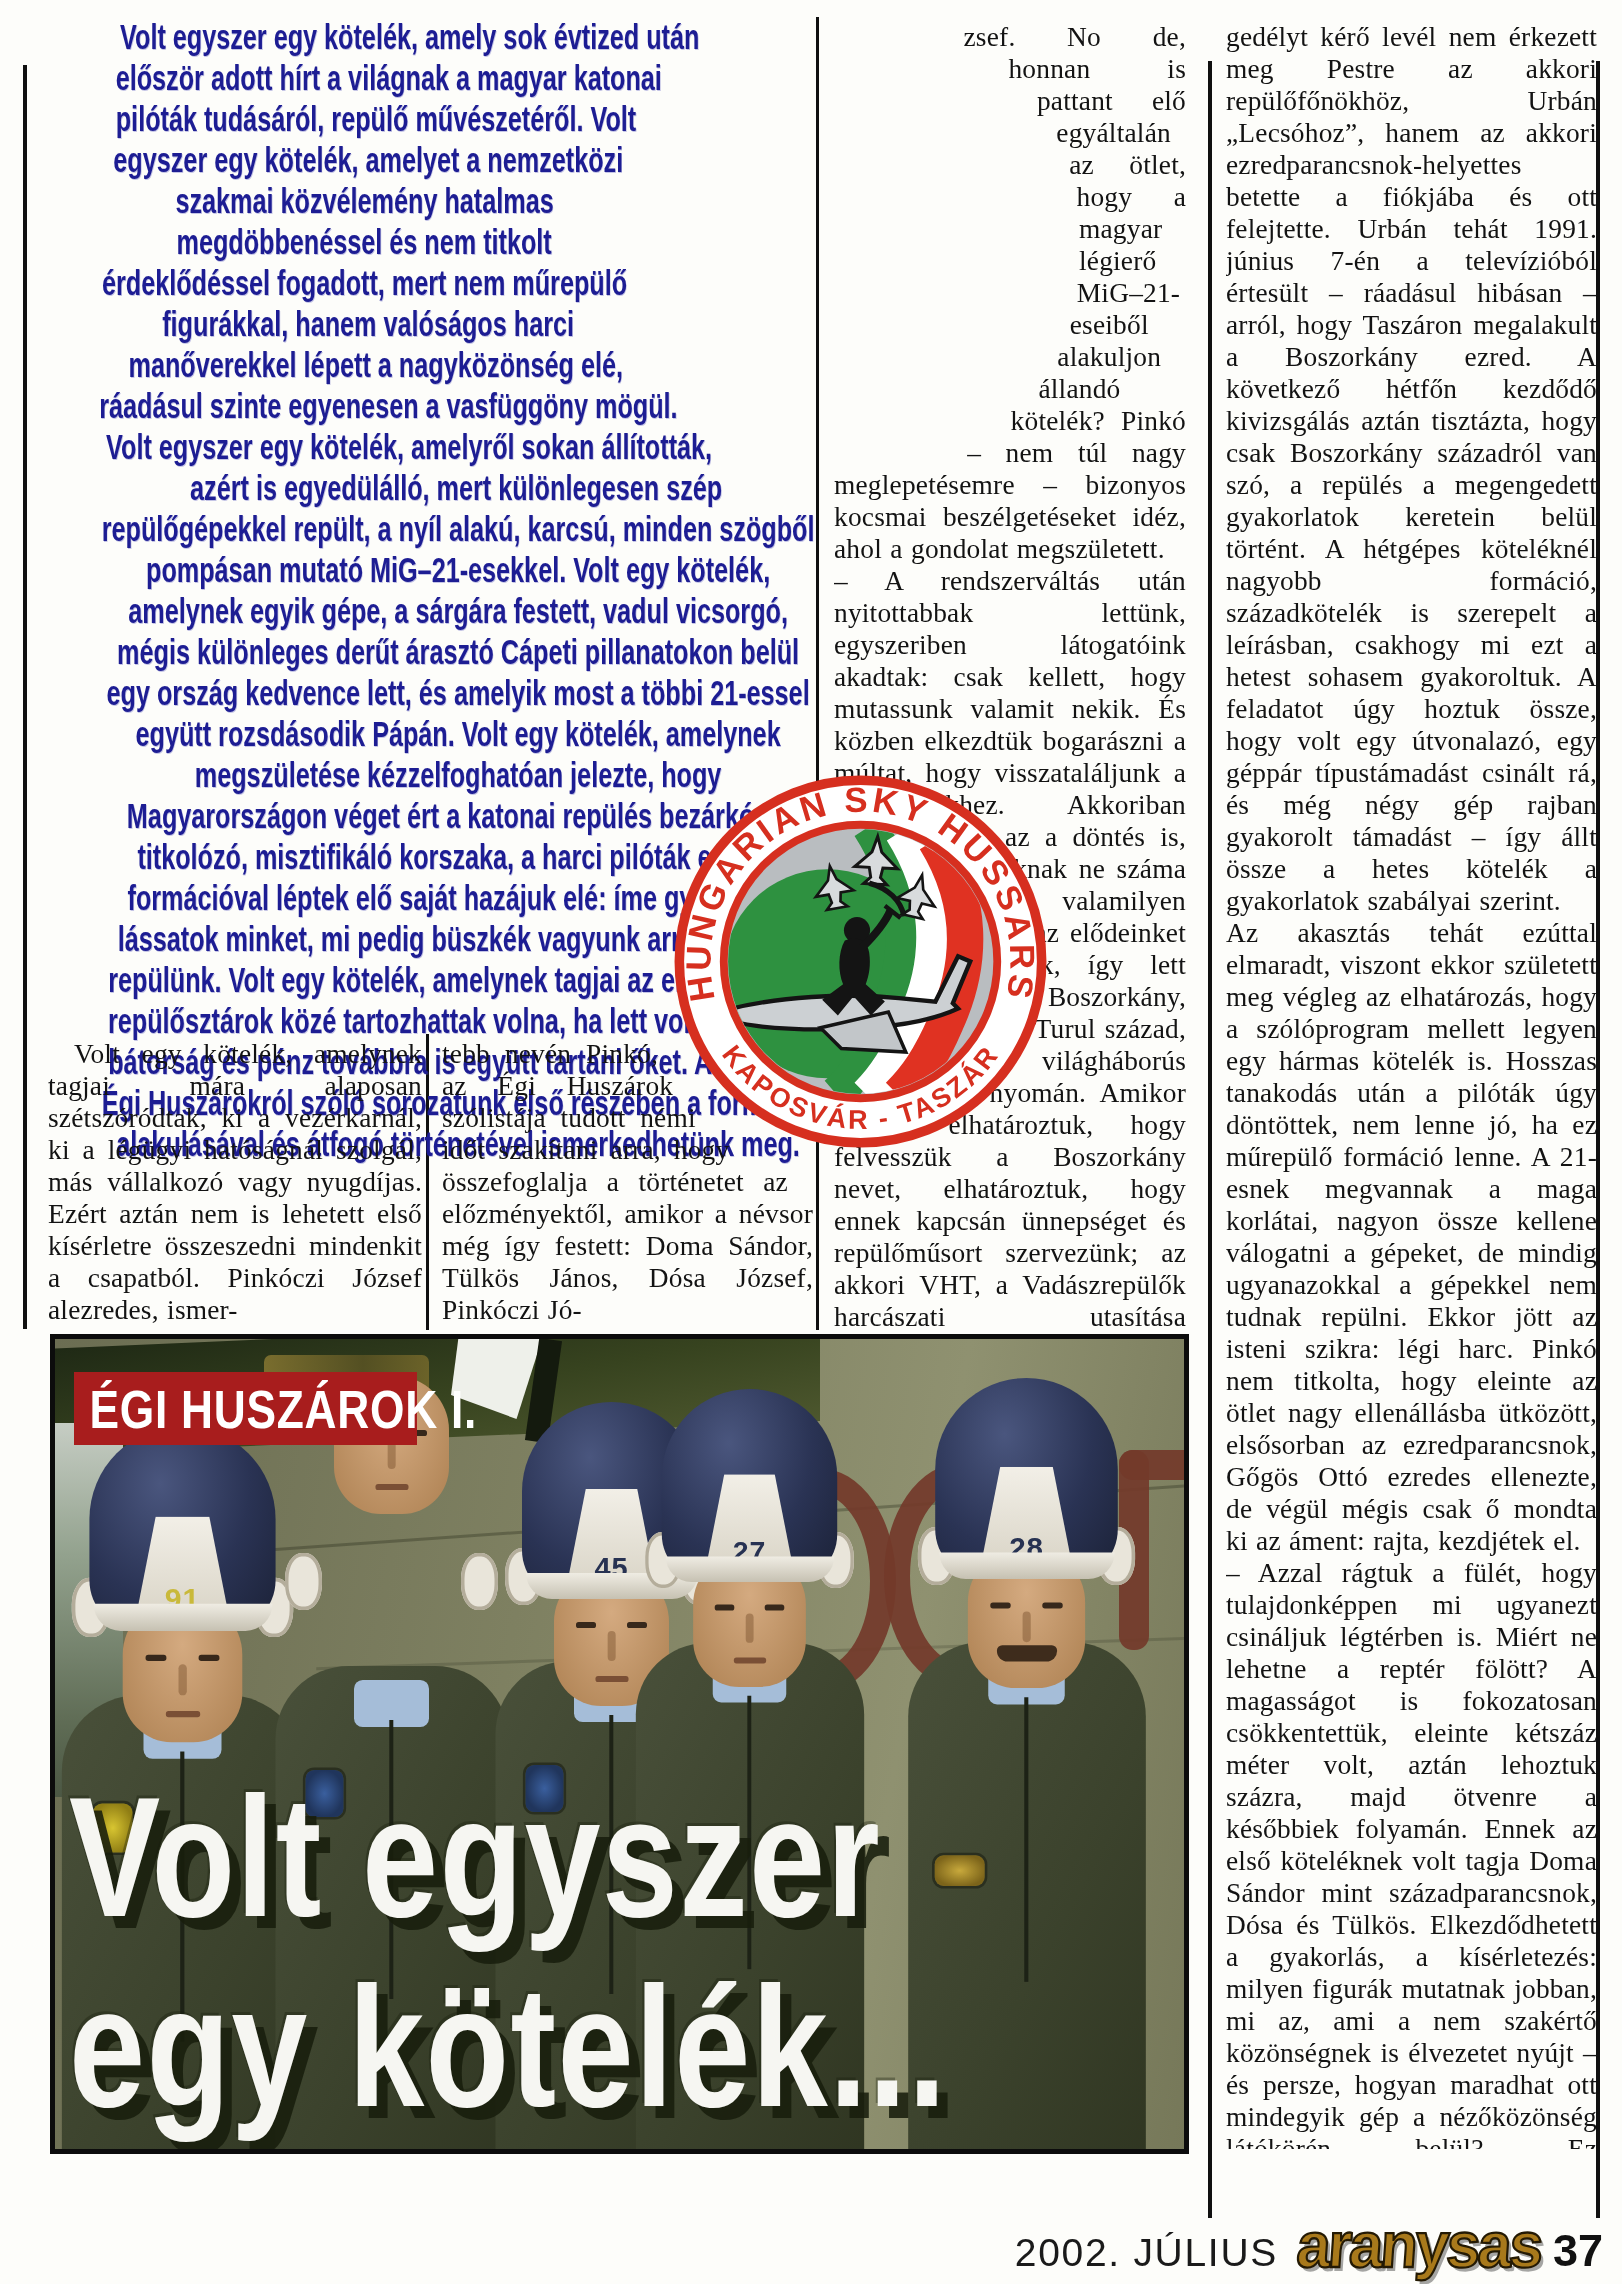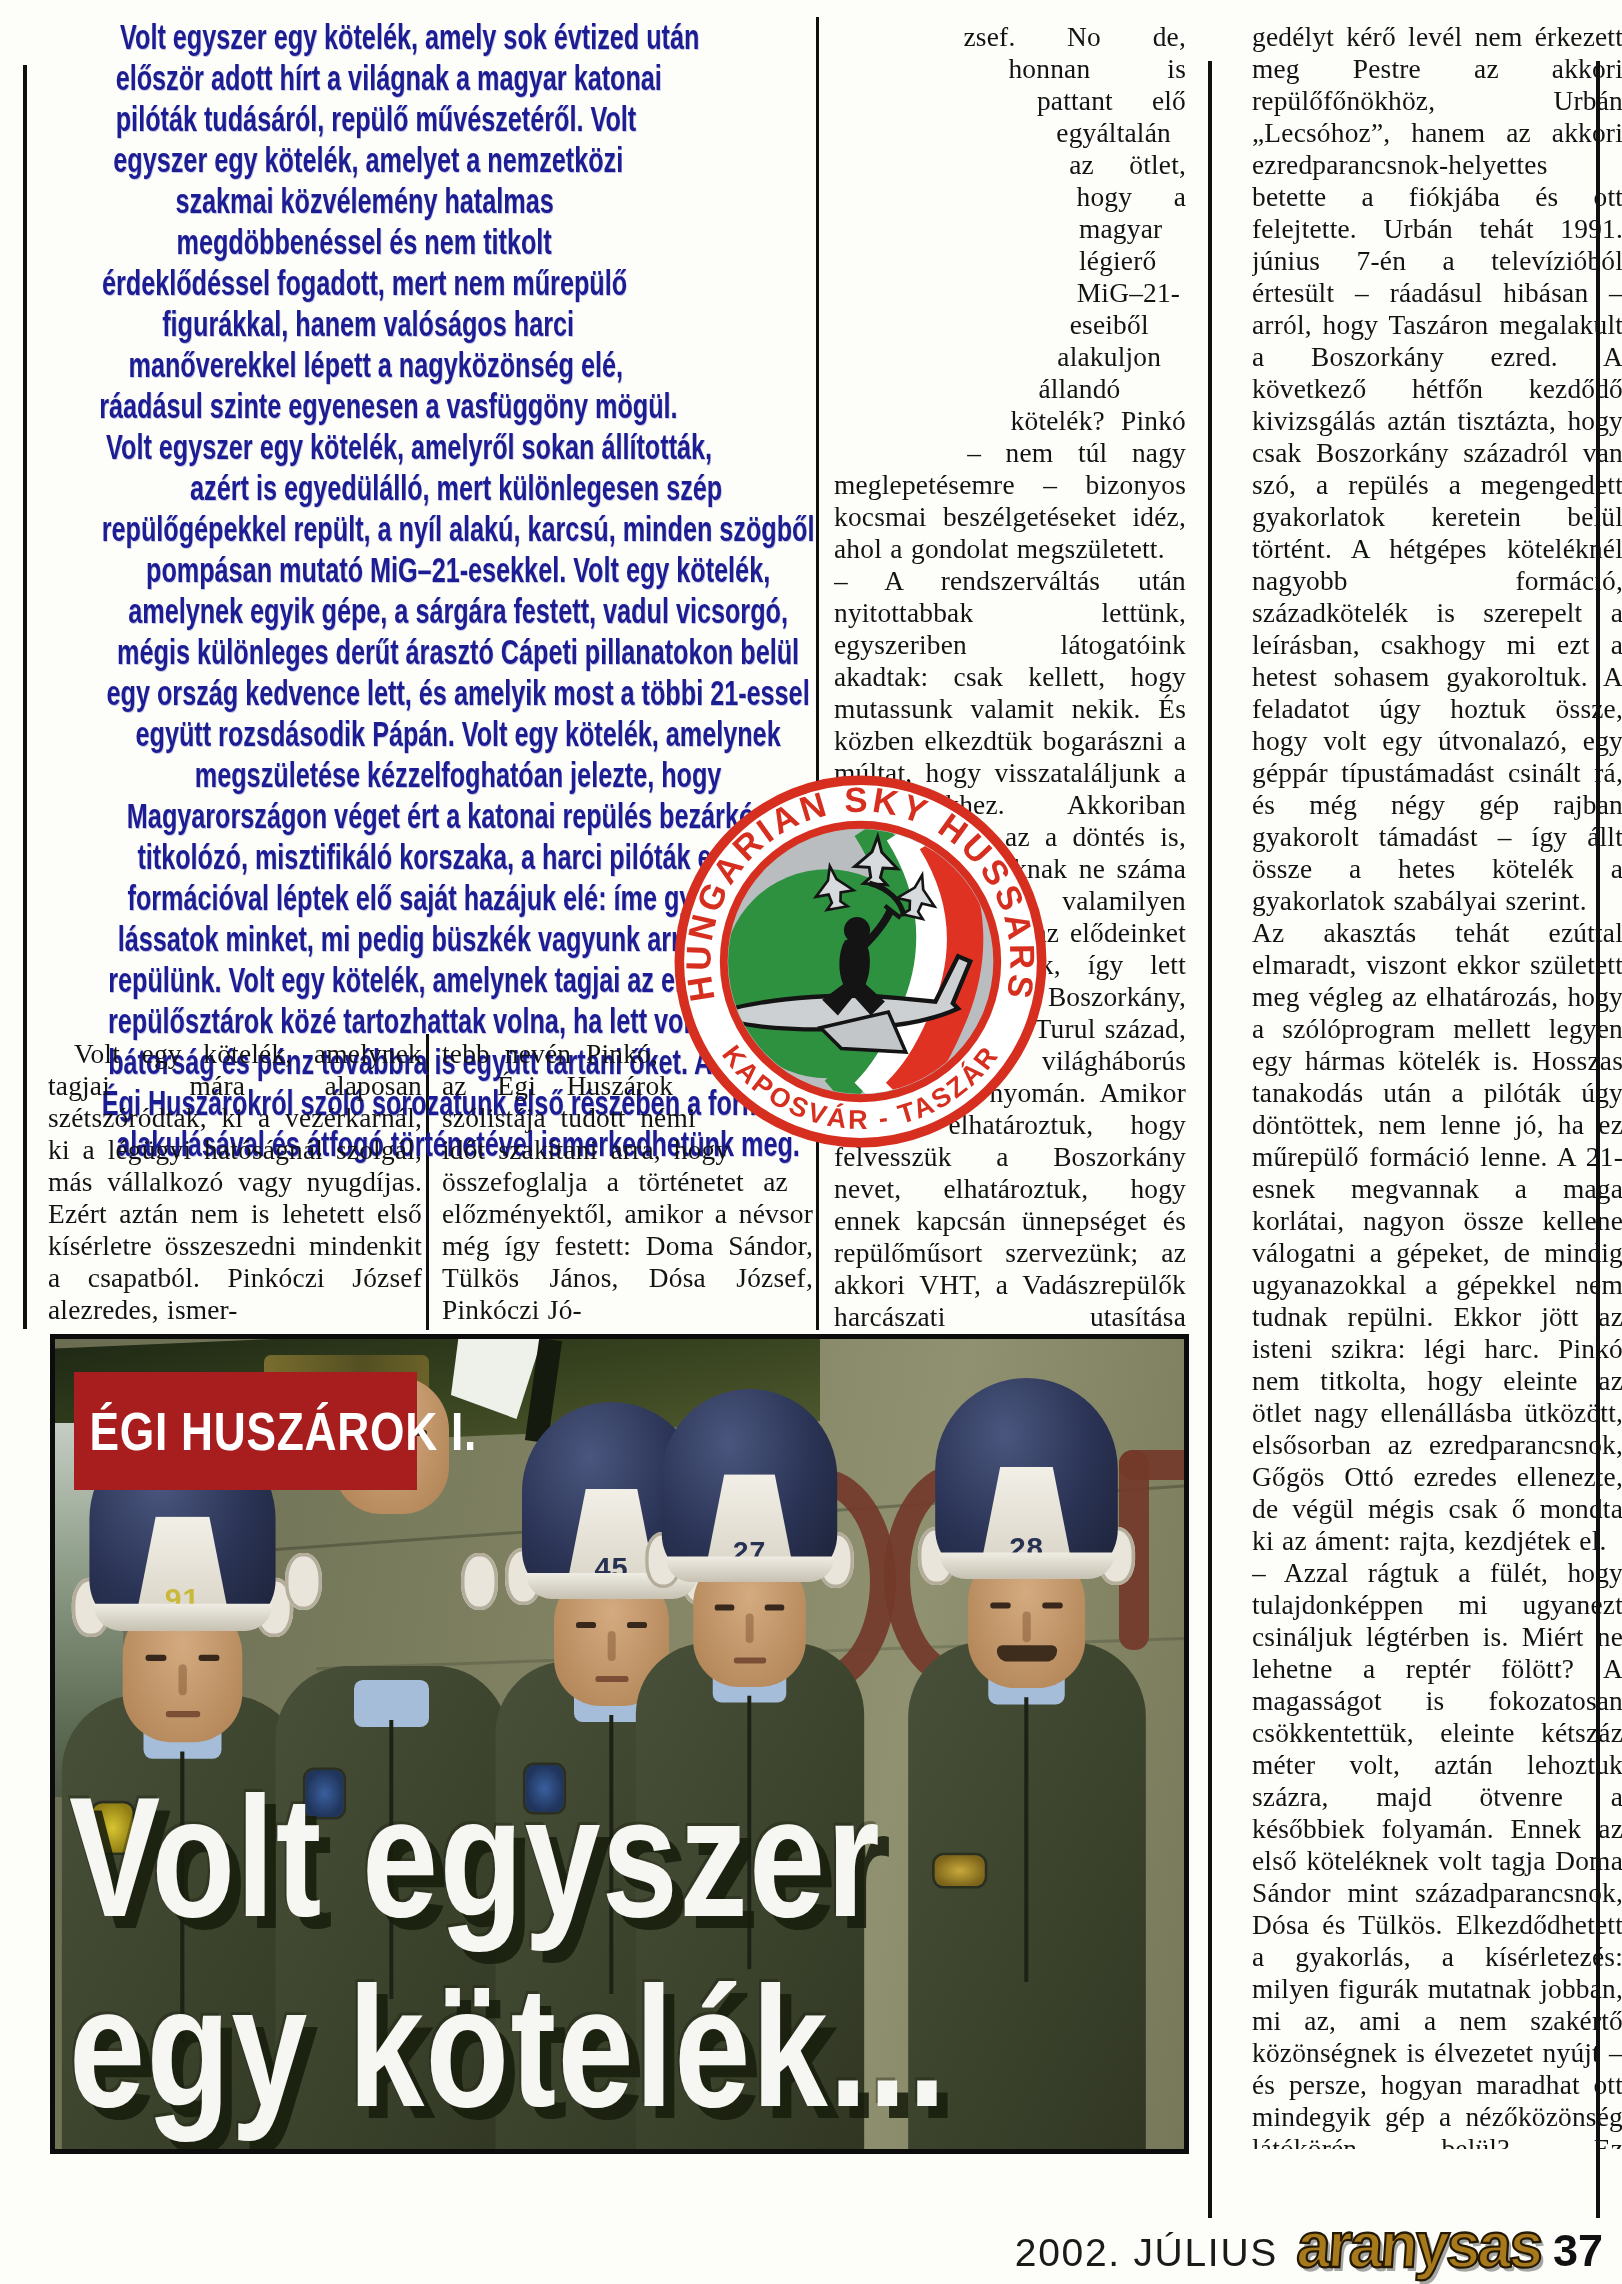--- a/index.html
+++ b/index.html
@@ -21,21 +21,21 @@
   .serif p{margin:0;}
   .col{position:absolute;overflow:hidden;}
   .col1{left:48px;top:1038px;width:374px;height:300px;}
   .col1 p{text-indent:26px;}
   .col2{left:442px;top:1038px;width:371px;height:300px;}
   .col2 .wrap-spacer{float:right;width:167px;height:141px;
          shape-outside:circle(218px at 216px -77px);}
   .col3{left:834px;top:21px;width:352px;height:1310px;}
   .col3 .wrap-spacer{float:left;width:245px;height:435px;margin-top:707px;
          shape-outside:circle(219px at 26px 225px);}
-  .col4{left:1252px;top:21px;width:371px;height:2128px;}
+  .col4{left:1226px;top:21px;width:371px;height:2128px;}
   
   .logo{position:absolute;left:668px;top:769px;width:385px;height:385px;z-index:12;}
   
   .photo{position:absolute;left:50px;top:1334px;width:1129px;height:810px;
          border:5.2px solid #0c0c0c;overflow:hidden;
          background:linear-gradient(100deg,#6b6d52,#7e8061 40%,#8f9170 72%,#767859);}
   .canopy{position:absolute;left:-10.4px;top:-7px;width:775px;height:106px;
          background:linear-gradient(172deg,#1f2915,#37431f 55%,#4d572e);transform:skewY(-2.5deg);}
   .machinery{position:absolute;left:209px;top:15.7px;width:165px;height:40px;
          background:linear-gradient(90deg,#8d7b33,#5d5524 60%,#7a6c2c);border-radius:7px;opacity:.8;}
@@ -78,21 +78,21 @@
   .suit{position:absolute;top:259px;left:50%;transform:translateX(-50%);
         width:233px;height:574px;border-radius:73px 73px 0 0;
         background:linear-gradient(118deg,#49503a,#3b422c 55%,#2e3420);}
   .tee{position:absolute;top:14px;left:50%;transform:translateX(-50%);
         width:75px;height:47px;background:#a5bdd8;border-radius:8.7px;}
   .zip{position:absolute;top:54px;left:50%;transform:translateX(-50%);
         width:4.4px;height:279px;background:#1d2216;}
   .patch{position:absolute;top:104px;left:30px;width:38px;height:47px;
         background:radial-gradient(#3a5f9e,#20355c 70%);border-radius:8.7px;box-shadow:0 0 0 2.6px #2a2f1f;}
   
-  .tag{position:absolute;left:19px;top:33px;width:343px;height:118px;background:#a81d1d;z-index:8;
+  .tag{position:absolute;left:19px;top:33px;width:343px;height:73px;background:#a81d1d;z-index:8;
        display:flex;align-items:center;}
   .tag span{font-family:"Liberation Sans",sans-serif;font-weight:bold;font-size:54px;
        color:#fff;letter-spacing:0.9px;white-space:nowrap;padding-left:19px;
        transform:scaleX(.82);transform-origin:0 50%;}
   .headline{position:absolute;left:14px;top:423px;z-index:9;
        font-family:"Liberation Sans",sans-serif;font-weight:bold;
        font-size:171px;line-height:190px;color:#f6f6f2;white-space:nowrap;
        transform:scaleX(.8);transform-origin:0 0;letter-spacing:1.7px;
        text-shadow:14px 12.2px 0 rgba(24,30,12,.88),-2.6px -2.6px 0 rgba(24,30,12,.35);}
   

